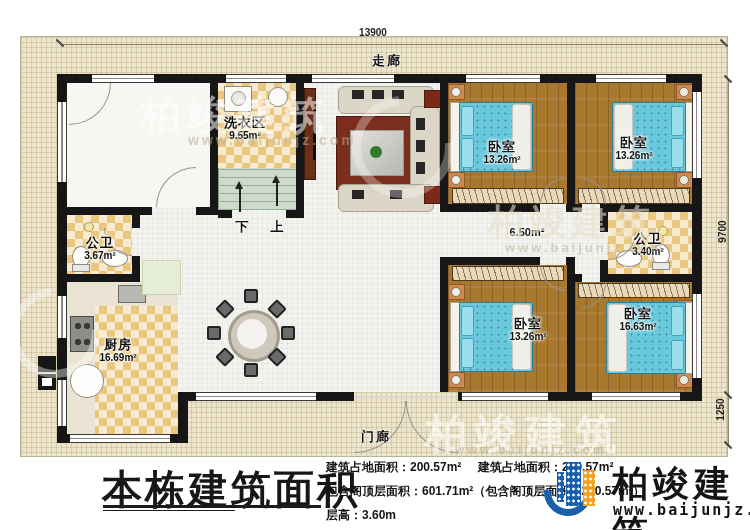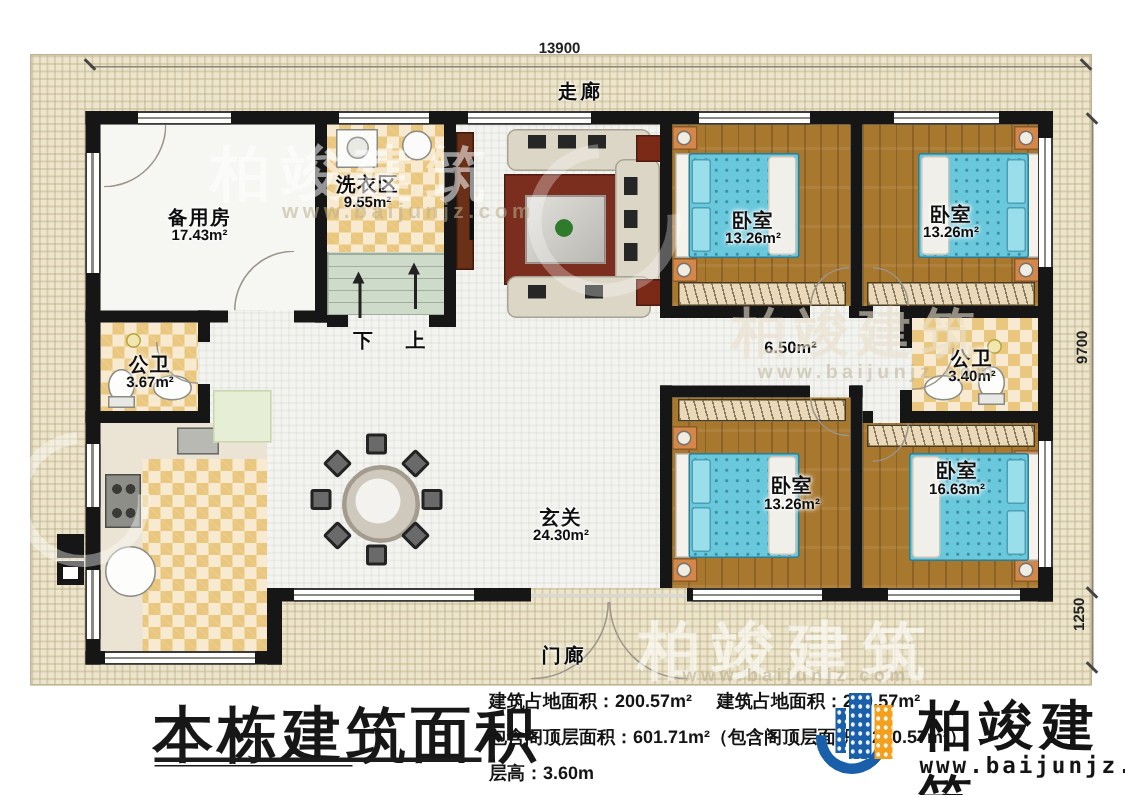--- a/index.html
+++ b/index.html
@@ -226,47 +226,43 @@
   <div class="arc" style="left:104px;top:228px;width:28px;height:28px;border-left:1.5px solid #9a948a;border-bottom:1.5px solid #9a948a;border-bottom-left-radius:100%;"></div>
   <div class="arc" style="left:608px;top:232px;width:28px;height:28px;border-right:1.5px solid #9a948a;border-bottom:1.5px solid #9a948a;border-bottom-right-radius:100%;"></div>
   <div class="arc" style="left:540px;top:178px;width:26px;height:26px;border-top:1.5px solid #9a948a;border-left:1.5px solid #9a948a;border-top-left-radius:100%;"></div>
   <div class="arc" style="left:582px;top:178px;width:24px;height:26px;border-top:1.5px solid #9a948a;border-right:1.5px solid #9a948a;border-top-right-radius:100%;"></div>
   <div class="arc" style="left:540px;top:265px;width:26px;height:26px;border-bottom:1.5px solid #9a948a;border-left:1.5px solid #9a948a;border-bottom-left-radius:100%;"></div>
   <div class="arc" style="left:582px;top:282px;width:24px;height:26px;border-bottom:1.5px solid #9a948a;border-right:1.5px solid #9a948a;border-bottom-right-radius:100%;"></div>
   <div class="abs" style="left:354px;top:396px;width:104px;height:2px;background:#d8d8d2;"></div>
   <div class="arc" style="left:354px;top:401px;width:52px;height:52px;border-right:1.5px solid #9a948a;border-bottom:1.5px solid #9a948a;border-bottom-right-radius:100%;"></div>
   <div class="arc" style="left:406px;top:401px;width:52px;height:52px;border-left:1.5px solid #9a948a;border-bottom:1.5px solid #9a948a;border-bottom-left-radius:100%;"></div>
 
-  <div class="rlabel" style="left:93px;top:138px;width:80px;">
-    <div class="nm">备用房</div>
-    <div class="ar">17.43m²</div>
-  </div>
   <div class="rlabel" style="left:205px;top:116px;width:80px;">
     <div class="nm">洗衣区</div>
     <div class="ar">9.55m²</div>
   </div>
   <div class="rlabel" style="left:462px;top:140px;width:80px;">
     <div class="nm">卧室</div>
     <div class="ar">13.26m²</div>
   </div>
   <div class="rlabel" style="left:594px;top:136px;width:80px;">
     <div class="nm">卧室</div>
     <div class="ar">13.26m²</div>
   </div>
   <div class="rlabel" style="left:60px;top:236px;width:80px;">
     <div class="nm">公卫</div>
     <div class="ar">3.67m²</div>
   </div>
   <div class="rlabel" style="left:608px;top:232px;width:80px;">
     <div class="nm">公卫</div>
     <div class="ar">3.40m²</div>
   </div>
-  <div class="rlabel" style="left:334px;top:338px;width:80px;">
-    <div class="nm">玄关</div>
-    <div class="ar">24.30m²</div>
+  <div class="rlabel" style="left:78px;top:338px;width:80px;">
+    <div class="nm">厨房</div>
+    <div class="ar">16.69m²</div>
   </div>
   <div class="rlabel" style="left:488px;top:317px;width:80px;">
     <div class="nm">卧室</div>
     <div class="ar">13.26m²</div>
   </div>
   <div class="rlabel" style="left:598px;top:307px;width:80px;">
     <div class="nm">卧室</div>
     <div class="ar">16.63m²</div>
   </div>
 

